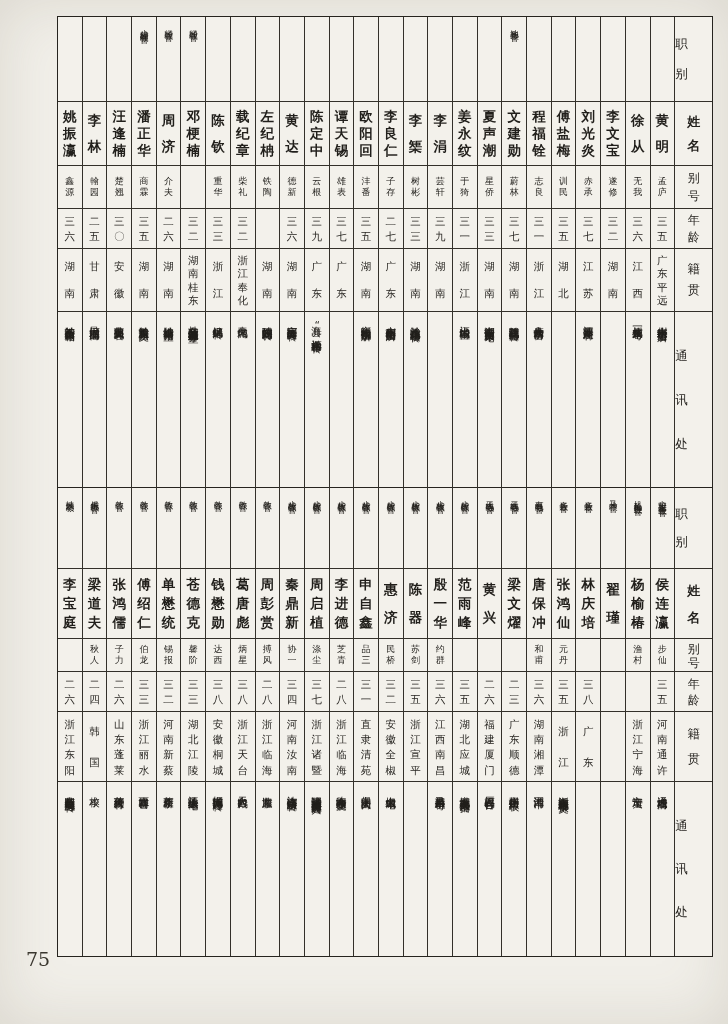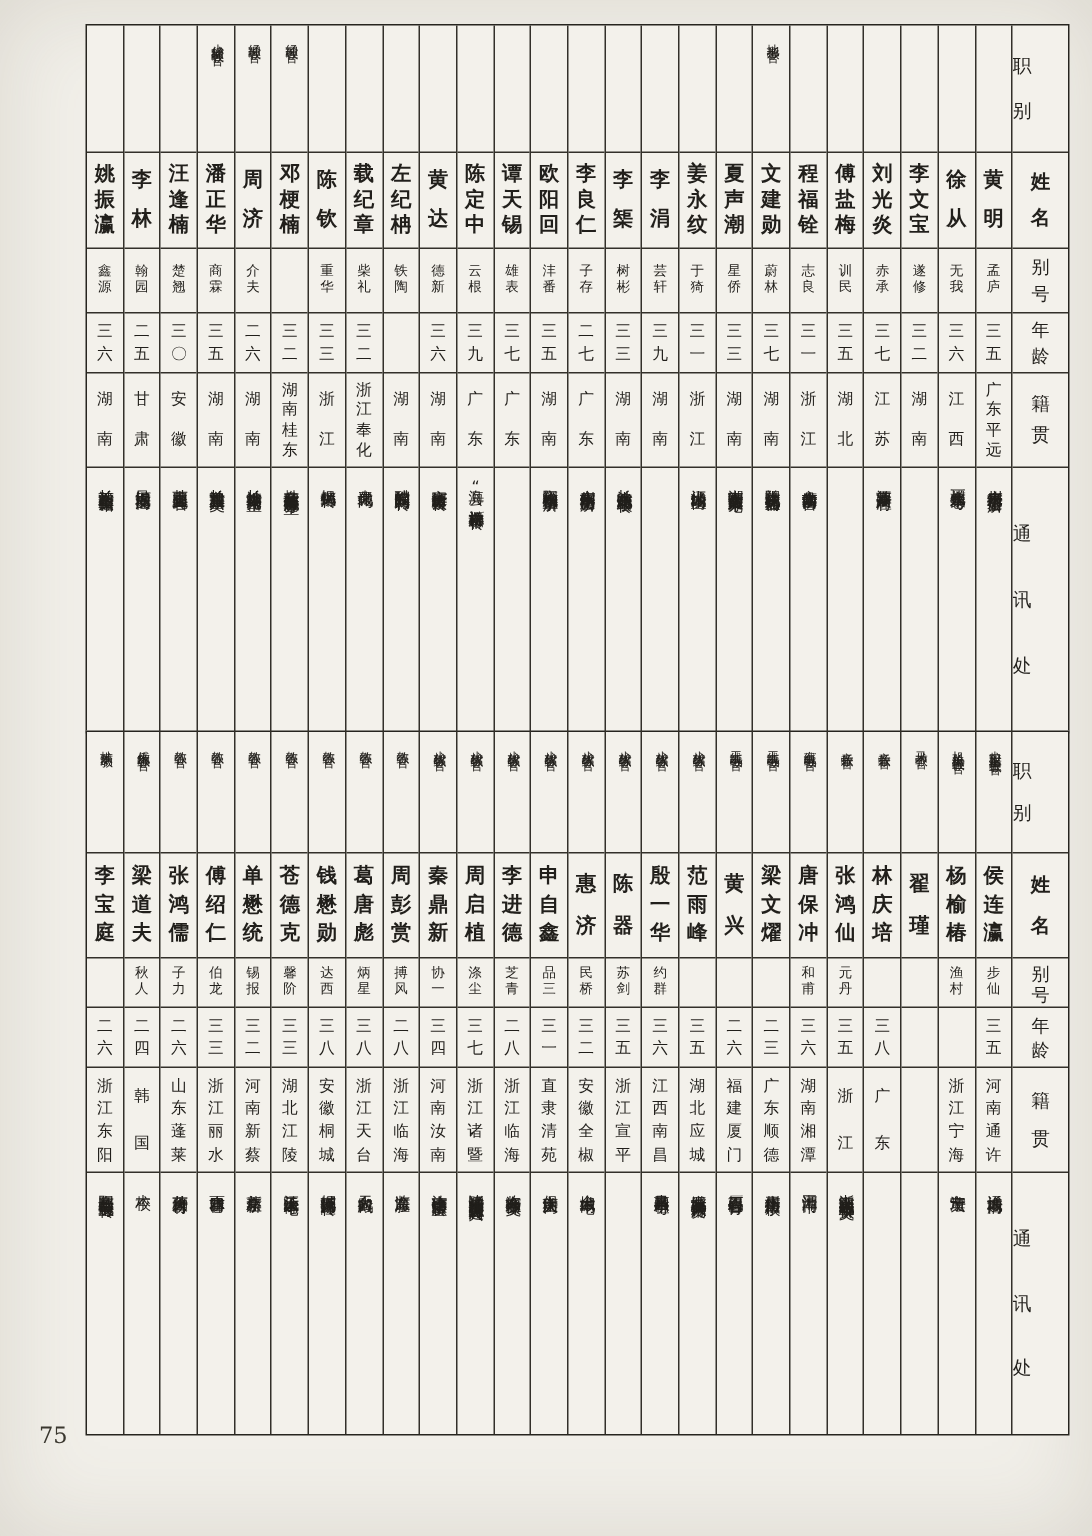--- a/index.html
+++ b/index.html
@@ -39,21 +39,21 @@
   .c-addr .vtext{font-size:10.5px;line-height:1.22;letter-spacing:.5px;max-height:124px;}
   
   .col-h .cell{font-size:12.5px;font-weight:500;}
   .col-h .c-pos{padding:12px 0;}
   .col-h .c-name{font-size:13px;font-weight:600;padding:8px 0;}
   .col-h .c-alias{font-size:12px;padding:3px 0;}
   .col-h .c-age{font-size:12px;padding:3px 0;}
   .col-h .c-native{font-size:12.5px;padding:10px 0;}
   .col-h .c-addr{align-items:stretch;padding:22px 0;}
   .page-num{position:absolute;left:26px;top:948px;font-family:"DejaVu Serif",serif;
-            font-size:15px;color:#3a372f;}
+            font-size:19px;color:#3a372f;}
 </style>
 </head>
 <body>
 
 <div class="sheet">
   <div class="tables">
     <div class="tbl t1" id="tbl1">
         <div class="col">
           <div class="cell c-pos">
             <span class="vtext"></span>

